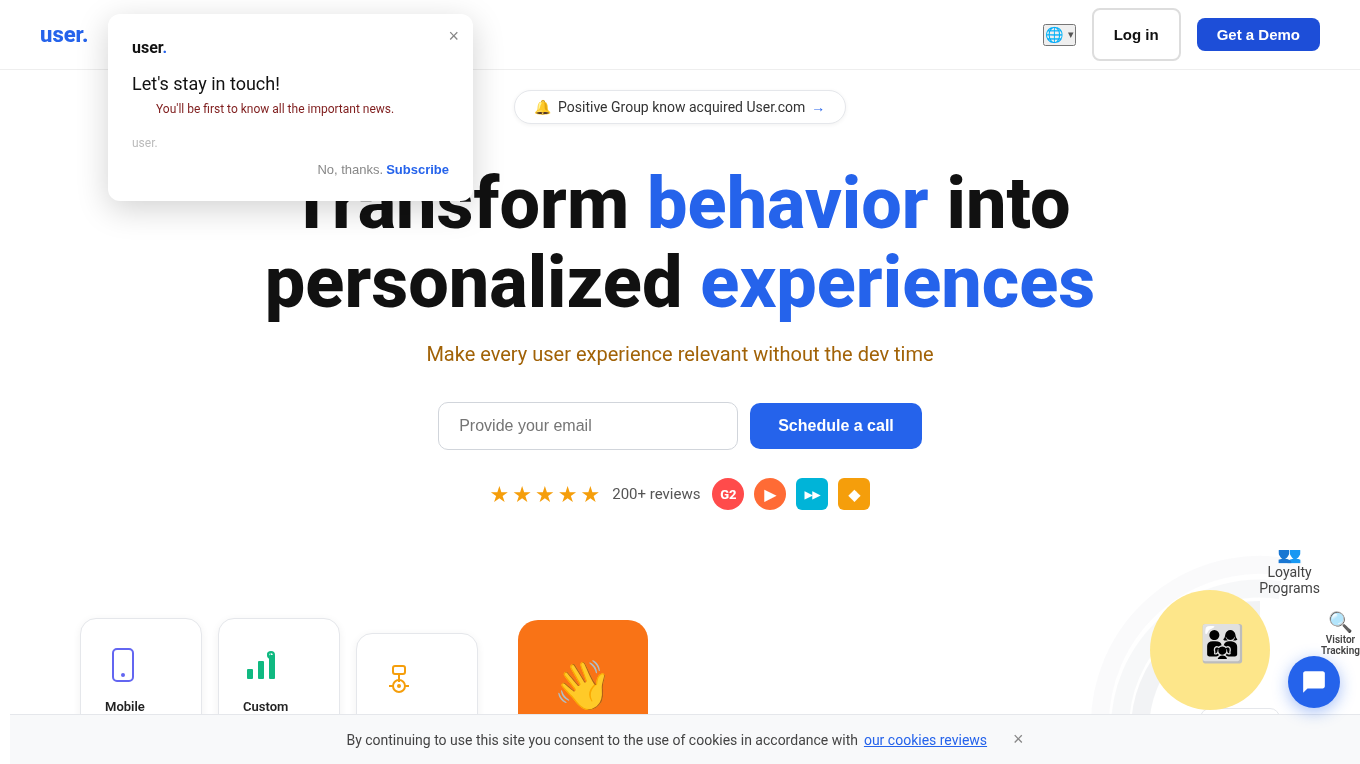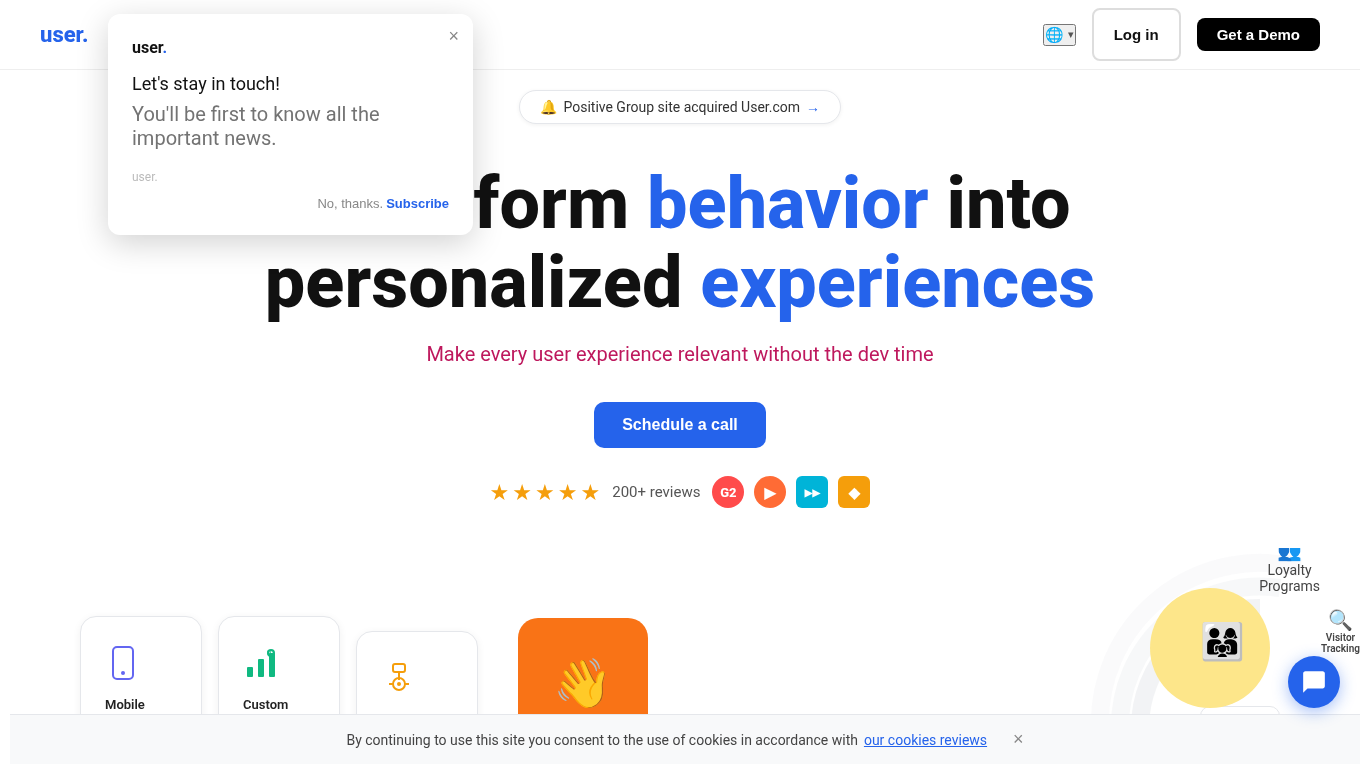--- a/index.html
+++ b/index.html
@@ -13,31 +13,31 @@
     }
     .navbar-left { display: flex; align-items: center; gap: 32px; }
     .logo { font-weight: 800; font-size: 22px; color: #111; }
     .logo span { color: #2563eb; }
     .nav-links { display: flex; align-items: center; gap: 28px; }
     .nav-link { font-size: 15px; color: #333; text-decoration: none; cursor: pointer; }
     .nav-link-learn { display: flex; align-items: center; gap: 4px; }
     .navbar-right { display: flex; align-items: center; gap: 16px; }
     .globe-btn { display: flex; align-items: center; gap: 4px; cursor: pointer; color: #555; font-size: 15px; }
     .login-btn { padding: 16px 20px; border: 2px solid #ddd; border-radius: 8px; background: #fff; font-size: 15px; font-weight: 600; cursor: pointer; color: #111; }
-    .demo-btn { padding: 8px 20px; border-radius: 8px; background: #000000; color: #fff; font-size: 15px; font-weight: 600; border: none; cursor: pointer; }
+    .demo-btn { padding: 8px 20px; border-radius: 8px; background: #1d4ed8; color: #fff; font-size: 15px; font-weight: 600; border: none; cursor: pointer; }
 
     
     .popup {
       position: absolute; top: 14px; left: 108px; width: 365px;
       background: #fff; border-radius: 12px; box-shadow: 0 8px 32px rgba(0,0,0,0.18);
       padding: 24px; z-index: 200;
     }
     .popup-close { position: absolute; top: 12px; right: 14px; font-size: 18px; color: #888; cursor: pointer; background: none; border: none; }
     .popup-header { font-size: 18px; font-weight: 400; color: #111; margin-bottom: 8px; }
-    .popup-body { font-size: 20px; color: #737373; margin-bottom: 20px; }
+    .popup-body { font-size: 12px; color: #7f1d1d; margin-bottom: 20px; margin-left: 24px; }
     .popup-logo { display: flex; align-items: center; margin-bottom: 16px; }
     .popup-logo-text { font-weight: 700; font-size: 16px; color: #111; }
     .popup-logo-dot { color: #2563eb; }
     .popup-actions { display: flex; align-items: center; justify-content: flex-end; gap: 3px; }
     .popup-dismiss { font-size: 13px; color: #888; cursor: pointer; background: none; border: none; }
     .popup-subscribe { font-size: 13px; color: #2563eb; font-weight: 600; cursor: pointer; background: none; border: none; }
 
     
     .announcement {
       display: flex; justify-content: center; margin-top: 20px;
@@ -46,21 +46,21 @@
       background: #fff; border: 1px solid #e5e7eb; border-radius: 50px;
       padding: 8px 20px; font-size: 14px; color: #333; display: flex; align-items: center; gap: 6px;
       box-shadow: 0 1px 4px rgba(0,0,0,0.06);
     }
     .announcement-pill .arrow { color: #2563eb; }
 
     
     .hero { text-align: center; padding: 40px 40px 0; }
     .hero-title { font-size: 72px; font-weight: 800; line-height: 1.1; color: #111; margin-bottom: 20px; }
     .hero-title .blue { color: #2563eb; }
-    .hero-subtitle { font-size: 20px; color: #be185d; margin-bottom: 36px; }
+    .hero-subtitle { font-size: 20px; color: #a16207; margin-bottom: 36px; }
 
     
     .cta-row { display: flex; justify-content: center; align-items: center; gap: 12px; margin-bottom: 28px; }
     .email-input { width: 300px; padding: 14px 20px; border: 1.5px solid #d1d5db; border-radius: 10px; font-size: 16px; color: #aaa; outline: none; }
     .schedule-btn { padding: 14px 28px; background: #2563eb; color: #fff; border: none; border-radius: 10px; font-size: 16px; font-weight: 700; cursor: pointer; }
 
     
     .reviews-row { display: flex; justify-content: center; align-items: center; gap: 12px; margin-bottom: 40px; }
     .stars { display: flex; gap: 3px; }
     .star { color: #f59e0b; font-size: 22px; }
@@ -131,38 +131,39 @@
   <div style="text-align:left; color:#bbb; font-size:12px; margin-bottom:12px;">user.</div>
   <div class="popup-actions">
     <button class="popup-dismiss">No, thanks.</button>
     <button class="popup-subscribe">Subscribe</button>
   </div>
 </div>
 
 <div class="announcement">
   <div class="announcement-pill">
     <span>🔔</span>
-    <span>Positive Group site acquired User.com</span>
+    <span>Positive Group know acquired User.com</span>
     <span class="arrow">→</span>
   </div>
 </div>
 
 <section class="hero">
   <h1 class="hero-title">
     <span>
       <span>Transform </span><span class="blue">behavior</span><span> into</span>
     </span>
     <br>
     <span>
       <span>personalized </span><span class="blue">experiences</span>
     </span>
   </h1>
   <p class="hero-subtitle">Make every user experience relevant without the dev time</p>
 
   <div class="cta-row">
+    <input class="email-input" type="email" placeholder="Provide your email" style="">
     <button class="schedule-btn">Schedule a call</button>
   </div>
 
   <div class="reviews-row">
     <div class="stars">
       <span class="star">★</span>
       <span class="star">★</span>
       <span class="star">★</span>
       <span class="star">★</span>
       <span class="star">★</span>

